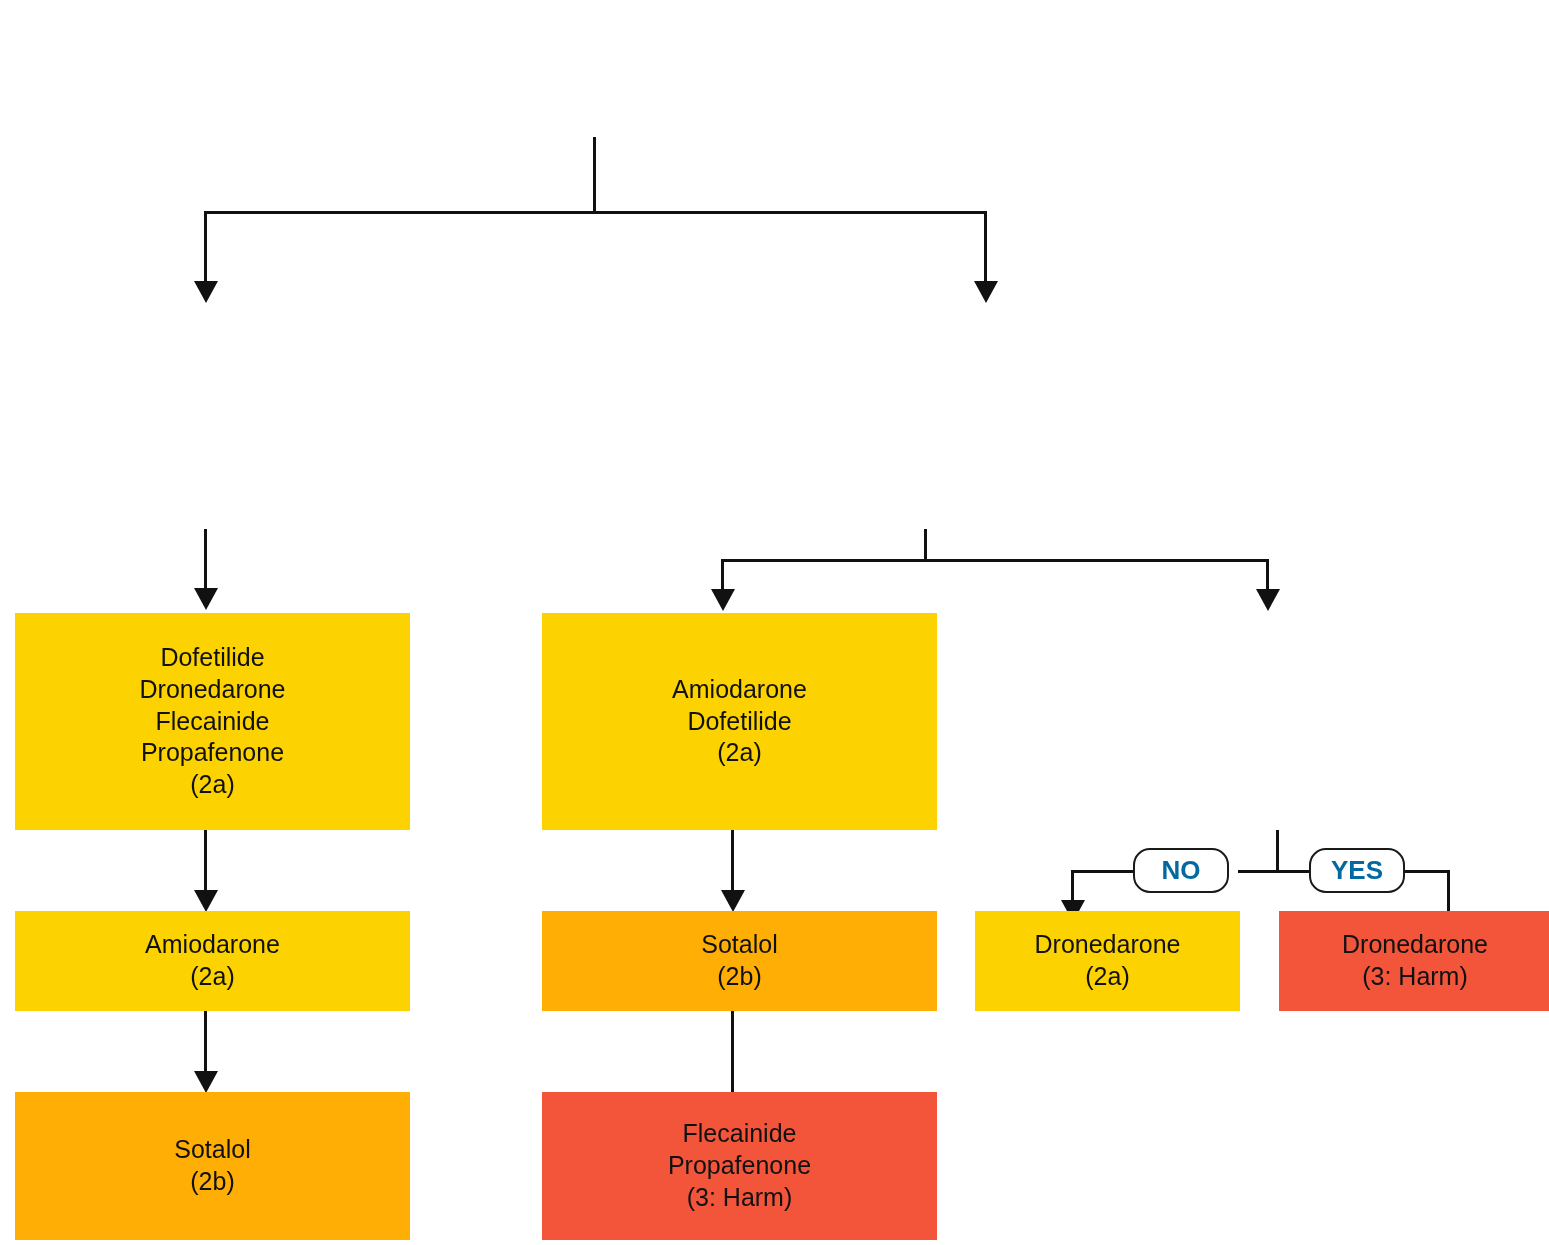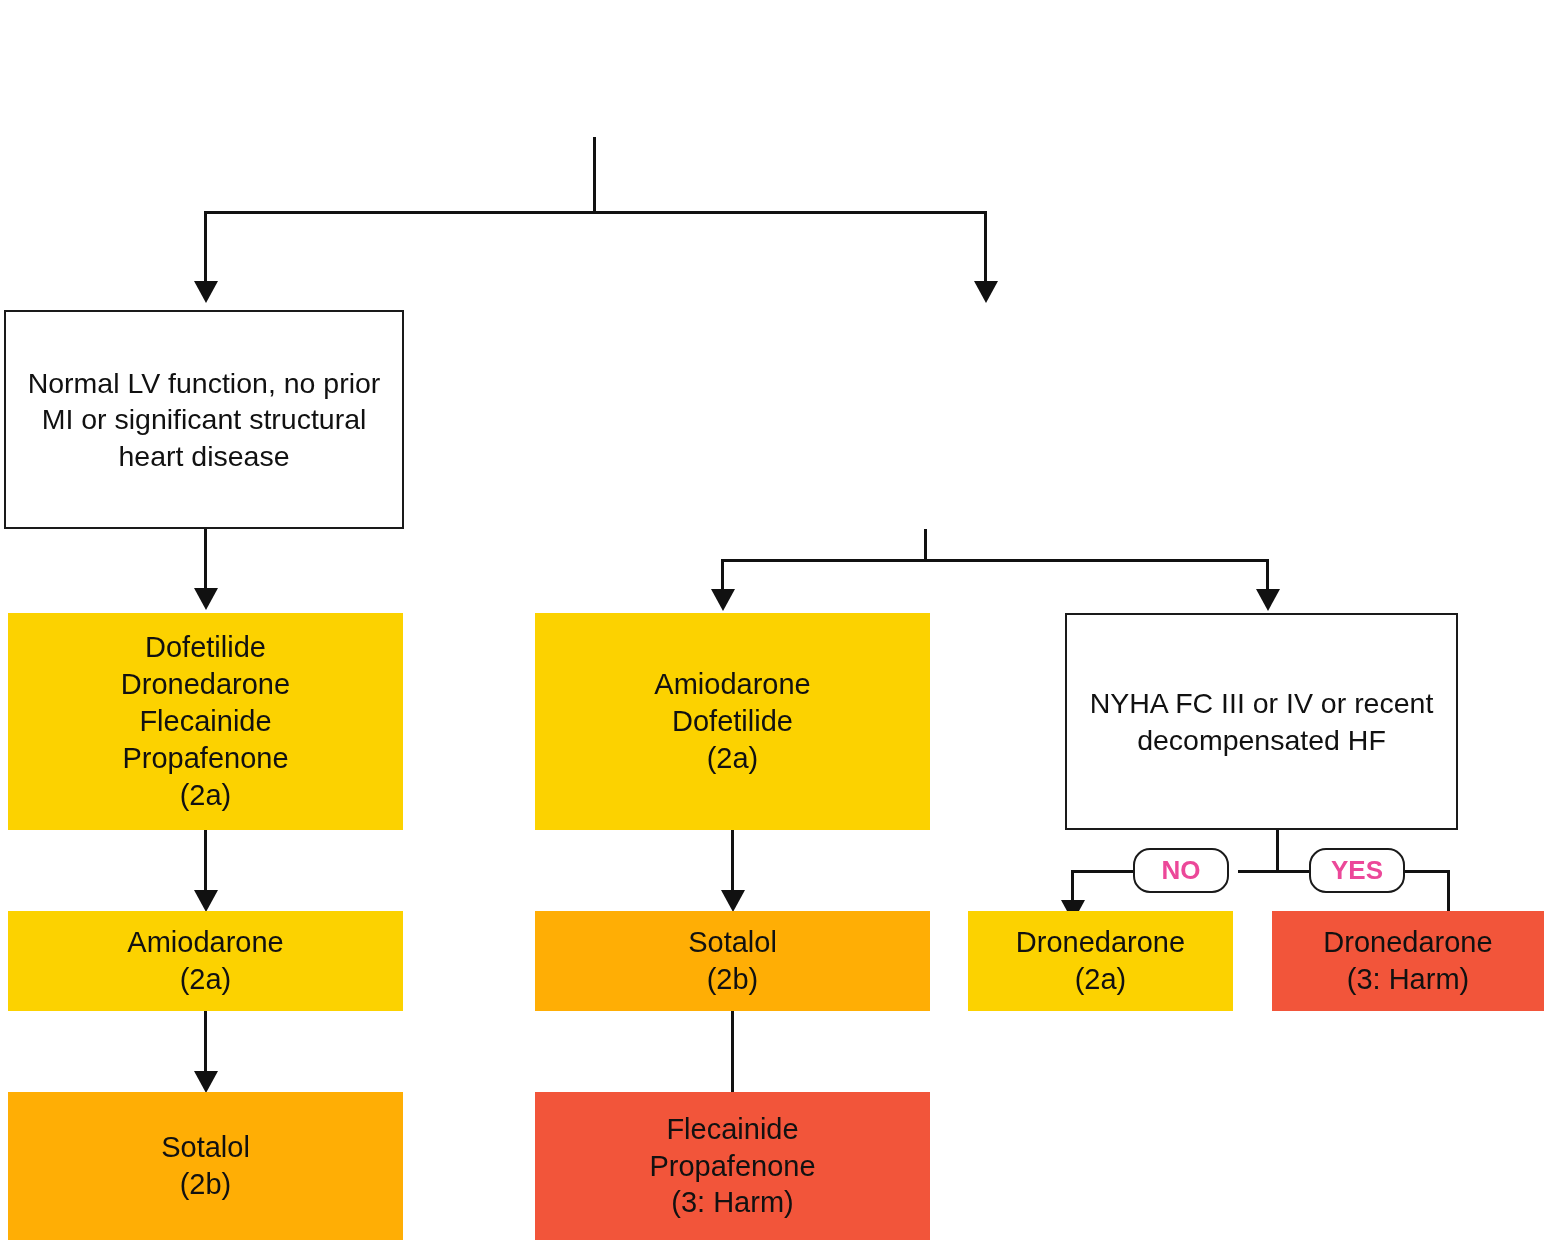--- a/index.html
+++ b/index.html
@@ -35,21 +35,21 @@
   }
   .node.yellow { background: #fcd200; }
   .node.orange { background: #ffae05; }
   .node.red    { background: #f2553a; }
 
   .title-node {
     font-weight: bold;
     font-size: 33px;
   }
   .decision-node { font-size: 28.5px; }
-  .drug-node { font-size: 29px; }
+  .drug-node { font-size: 25px; margin-left: 7px; }
 
   
   .vline, .hline {
     position: absolute;
     background: #111111;
     z-index: 1;
   }
   .vline { width: 3px; }
   .hline { height: 3px; }
 
@@ -67,38 +67,37 @@
     position: absolute;
     box-sizing: border-box;
     background: #ffffff;
     border: 2.5px solid #1a1a1a;
     border-radius: 17px;
     display: flex;
     align-items: center;
     justify-content: center;
     font-weight: bold;
     font-size: 26px;
-    color: #ec4899;
+    color: #0369a1;
     z-index: 5;
   }
 </style>
 </head>
 <body>
 
 <div id="canvas">
 
 
   <div class="vline" style="left:593px; top:137px; height:76px;"></div>
   <div class="hline" style="left:205px; top:211px; width:782px;"></div>
   <div class="vline" style="left:204px; top:211px; height:72px;"></div>
   <div class="arrow" style="left:194px; top:281px;"></div>
   <div class="vline" style="left:984px; top:211px; height:72px;"></div>
   <div class="arrow" style="left:974px; top:281px;"></div>
 
-  <div class="node white decision-node" style="left:4px; top:310px; width:400px; height:219px; padding:0 14px;">Normal LV function, no prior MI or significant structural heart disease</div>
 
 
   <div class="vline" style="left:204px; top:529px; height:60px;"></div>
   <div class="arrow" style="left:194px; top:588px;"></div>
 
   <div class="vline" style="left:924px; top:529px; height:32px;"></div>
   <div class="hline" style="left:722px; top:559px; width:547px;"></div>
   <div class="vline" style="left:721px; top:559px; height:32px;"></div>
   <div class="arrow" style="left:711px; top:589px;"></div>
   <div class="vline" style="left:1266px; top:559px; height:32px;"></div>
@@ -131,21 +130,20 @@
 
   <div class="node orange drug-node" style="left:535px; top:911px; width:395px; height:100px;">Sotalol
 (2b)</div>
 
   <div class="vline" style="left:731px; top:1011px; height:82px;"></div>
 
   <div class="node red drug-node" style="left:535px; top:1092px; width:395px; height:148px;">Flecainide
 Propafenone
 (3: Harm)</div>
 
-  <div class="node white decision-node" style="left:1065px; top:613px; width:393px; height:217px; padding:0 16px;">NYHA FC III or IV or recent decompensated HF</div>
 
   <div class="vline" style="left:1276px; top:830px; height:42px;"></div>
 
   <div class="hline" style="left:1238px; top:870px; width:40px;"></div>
   <div class="hline" style="left:1072px; top:870px; width:62px;"></div>
   <div class="vline" style="left:1071px; top:870px; height:32px;"></div>
   <div class="arrow" style="left:1061px; top:900px;"></div>
 
   <div class="pill" style="left:1133px; top:848px; width:96px; height:45px;">NO</div>
 

